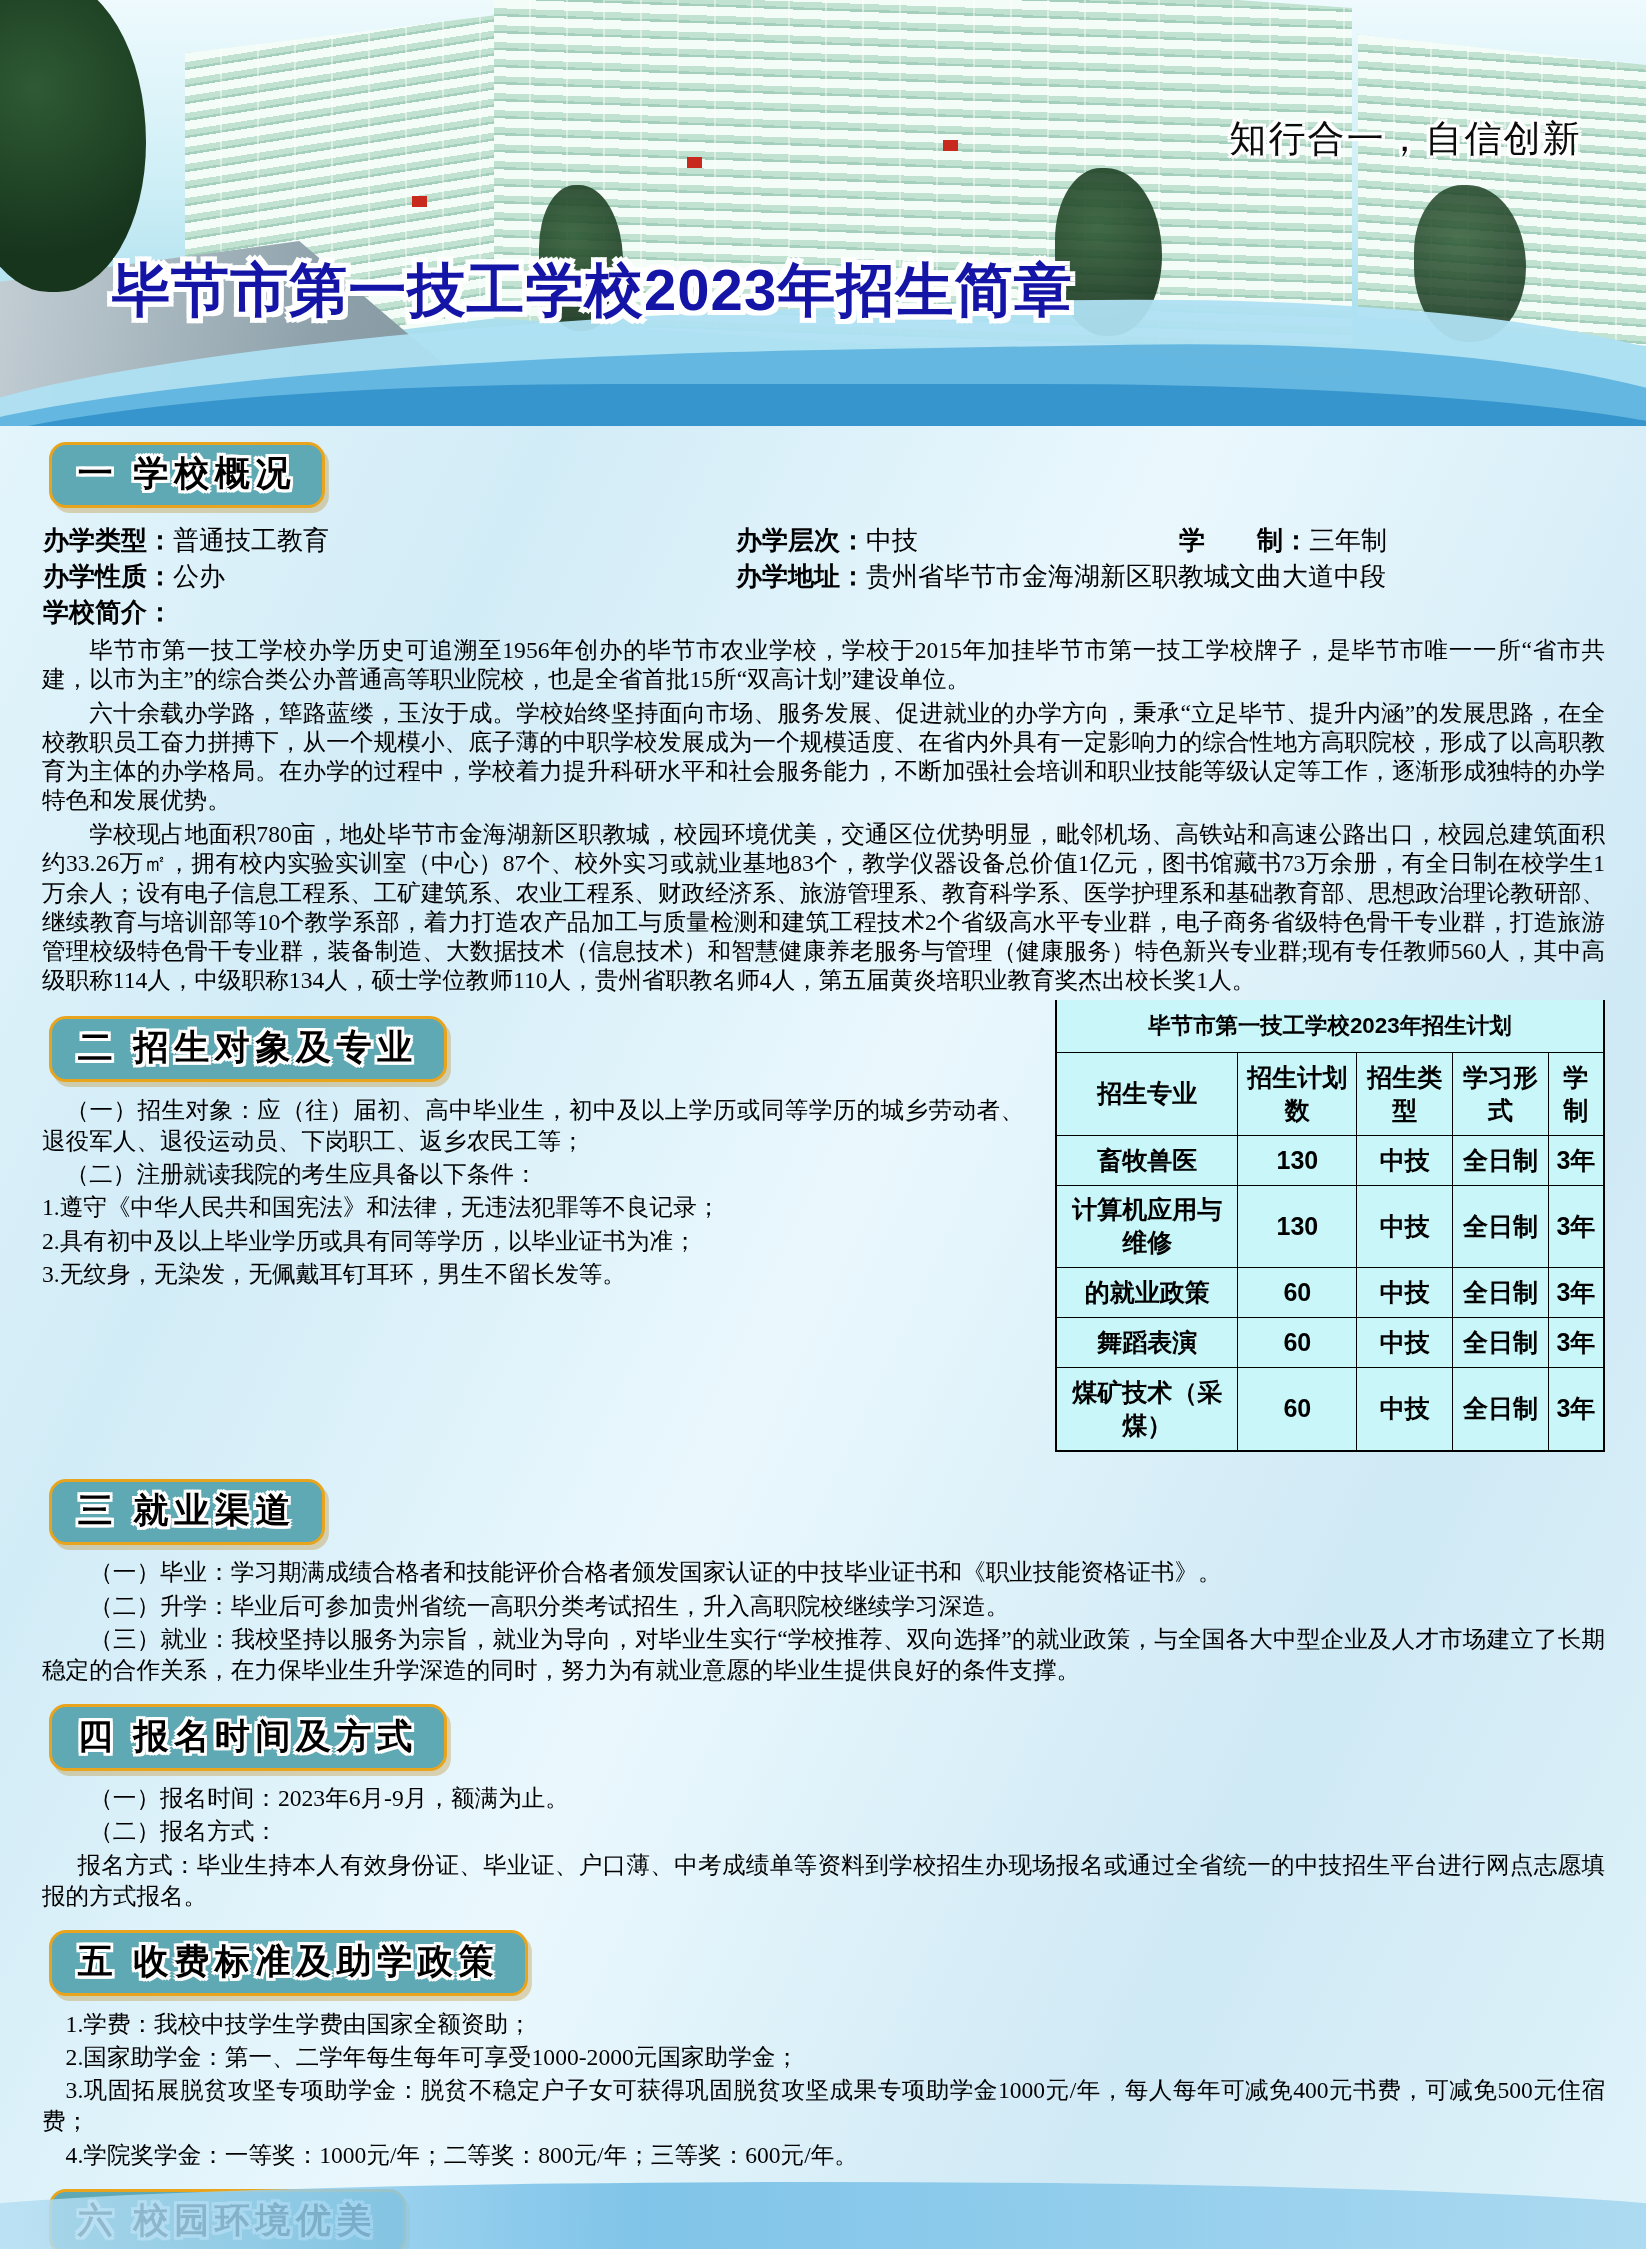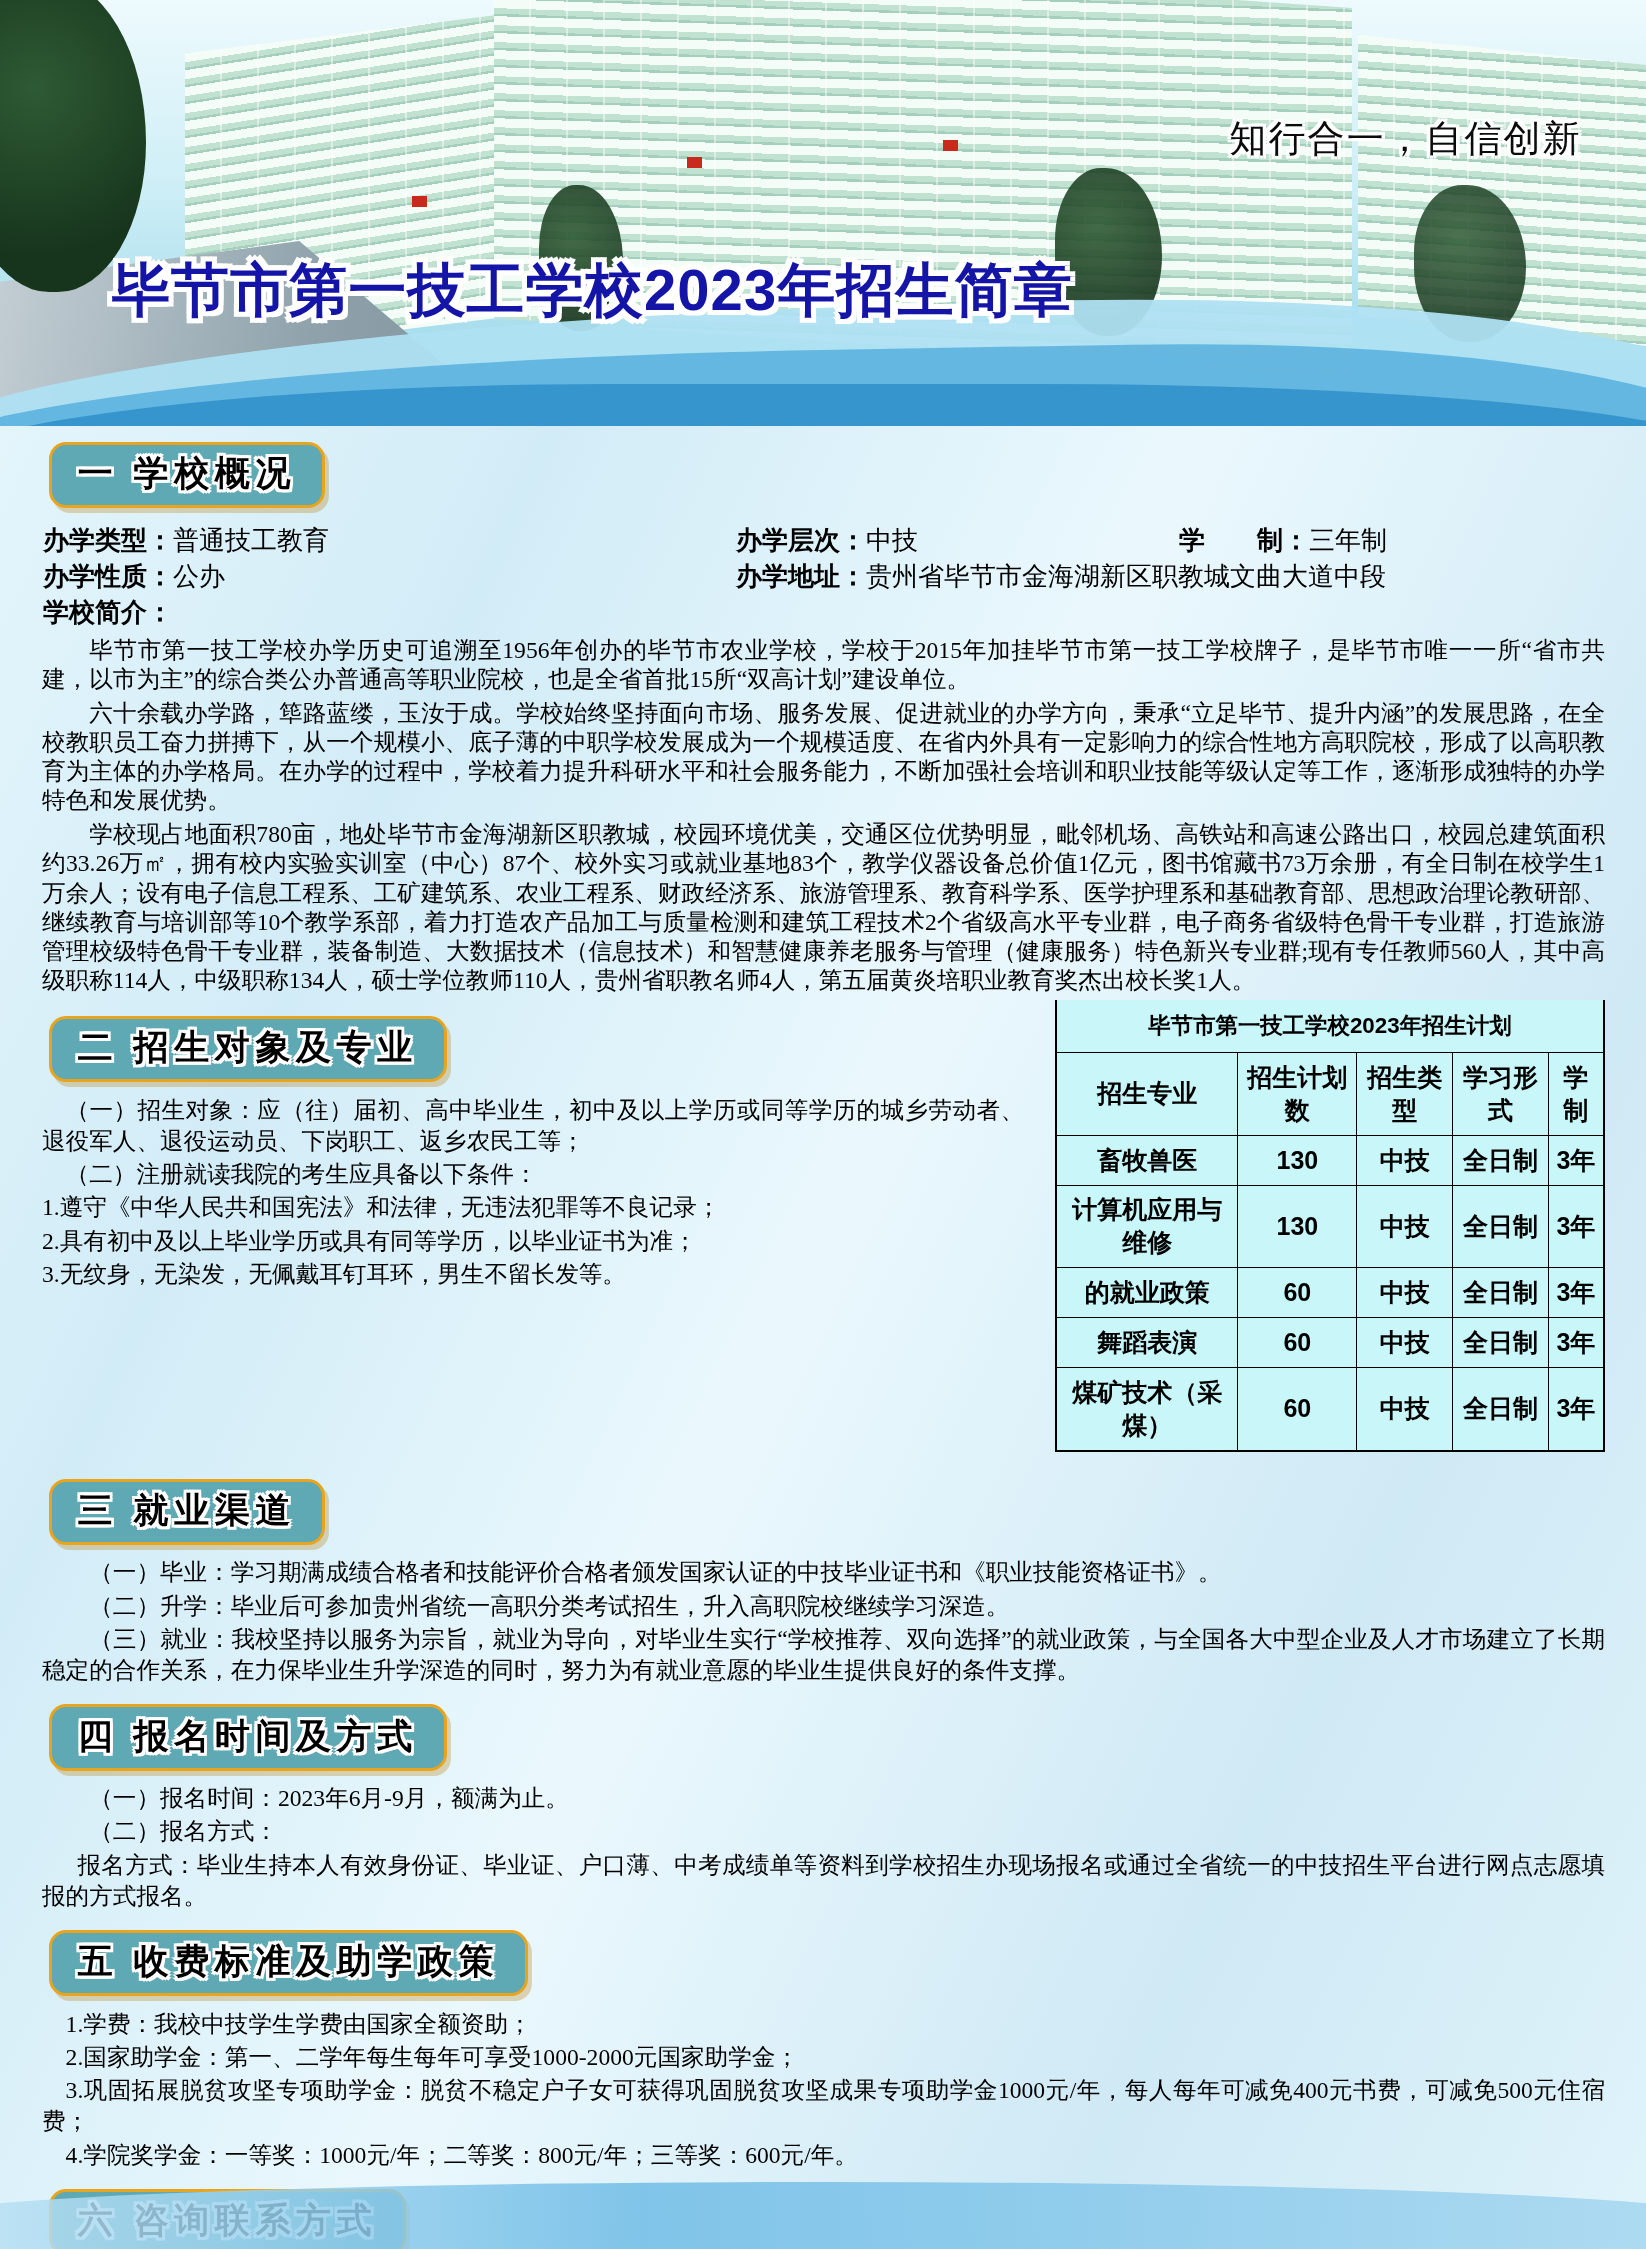--- a/index.html
+++ b/index.html
@@ -206,21 +206,21 @@
       <span>五 收费标准及助学政策</span></div>
     <div class="lines">
       <p class="ind1">1.学费：我校中技学生学费由国家全额资助；</p>
       <p class="ind1">2.国家助学金：第一、二学年每生每年可享受1000-2000元国家助学金；</p>
       <p class="ind1">3.巩固拓展脱贫攻坚专项助学金：脱贫不稳定户子女可获得巩固脱贫攻坚成果专项助学金1000元/年，每人每年可减免400元书费，可减免500元住宿费；</p>
       <p class="ind1">4.学院奖学金：一等奖：1000元/年；二等奖：800元/年；三等奖：600元/年。</p>
     </div>
 
     
     <div class="sec-header">
-      <span>六 咨询联系方式</span></div>
+      <span>六 校园环境优美</span></div>
     <div class="contact-row">
       <div class="contact-lines">
         <p>学院地址：贵州省毕节市金海湖新区职教城文曲大道</p>
         <p>邮 编：551700</p>
 
       </div>
       <div class="qr-card">
         <svg viewBox="0 0 29 29">
           <rect x="0" y="0" width="29" height="29" fill="#fff"></rect>
           <path d="M16 0h1v1h-1zM17 0h1v1h-1zM18 0h1v1h-1zM19 0h1v1h-1zM12 1h1v1h-1zM13 1h1v1h-1zM14 1h1v1h-1zM19 1h1v1h-1zM10 2h1v1h-1zM14 2h1v1h-1zM15 2h1v1h-1zM17 2h1v1h-1zM18 2h1v1h-1zM10 3h1v1h-1zM12 3h1v1h-1zM19 3h1v1h-1zM10 4h1v1h-1zM12 4h1v1h-1zM14 4h1v1h-1zM15 4h1v1h-1zM17 4h1v1h-1zM18 4h1v1h-1zM9 5h1v1h-1zM10 5h1v1h-1zM17 5h1v1h-1zM18 5h1v1h-1zM19 5h1v1h-1zM11 6h1v1h-1zM13 6h1v1h-1zM14 6h1v1h-1zM15 6h1v1h-1zM16 6h1v1h-1zM17 6h1v1h-1zM18 6h1v1h-1zM10 7h1v1h-1zM11 7h1v1h-1zM12 7h1v1h-1zM14 7h1v1h-1zM15 7h1v1h-1zM17 7h1v1h-1zM19 7h1v1h-1zM14 8h1v1h-1zM15 8h1v1h-1zM16 8h1v1h-1zM17 8h1v1h-1zM19 8h1v1h-1zM3 9h1v1h-1zM7 9h1v1h-1zM8 9h1v1h-1zM15 9h1v1h-1zM16 9h1v1h-1zM18 9h1v1h-1zM20 9h1v1h-1zM23 9h1v1h-1zM24 9h1v1h-1zM26 9h1v1h-1zM28 9h1v1h-1zM7 10h1v1h-1zM8 10h1v1h-1zM9 10h1v1h-1zM19 10h1v1h-1zM22 10h1v1h-1zM24 10h1v1h-1zM27 10h1v1h-1zM28 10h1v1h-1zM3 11h1v1h-1zM6 11h1v1h-1zM7 11h1v1h-1zM8 11h1v1h-1zM9 11h1v1h-1zM20 11h1v1h-1zM22 11h1v1h-1zM23 11h1v1h-1zM24 11h1v1h-1zM25 11h1v1h-1zM26 11h1v1h-1zM28 11h1v1h-1zM1 12h1v1h-1zM3 12h1v1h-1zM5 12h1v1h-1zM6 12h1v1h-1zM8 12h1v1h-1zM21 12h1v1h-1zM22 12h1v1h-1zM26 12h1v1h-1zM27 12h1v1h-1zM28 12h1v1h-1zM7 13h1v1h-1zM8 13h1v1h-1zM9 13h1v1h-1zM19 13h1v1h-1zM26 13h1v1h-1zM0 14h1v1h-1zM1 14h1v1h-1zM2 14h1v1h-1zM3 14h1v1h-1zM4 14h1v1h-1zM6 14h1v1h-1zM7 14h1v1h-1zM9 14h1v1h-1zM19 14h1v1h-1zM20 14h1v1h-1zM21 14h1v1h-1zM24 14h1v1h-1zM25 14h1v1h-1zM27 14h1v1h-1zM2 15h1v1h-1zM3 15h1v1h-1zM4 15h1v1h-1zM5 15h1v1h-1zM6 15h1v1h-1zM8 15h1v1h-1zM20 15h1v1h-1zM21 15h1v1h-1zM22 15h1v1h-1zM23 15h1v1h-1zM25 15h1v1h-1zM28 15h1v1h-1zM1 16h1v1h-1zM3 16h1v1h-1zM7 16h1v1h-1zM20 16h1v1h-1zM21 16h1v1h-1zM23 16h1v1h-1zM24 16h1v1h-1zM25 16h1v1h-1zM27 16h1v1h-1zM28 16h1v1h-1zM1 17h1v1h-1zM2 17h1v1h-1zM5 17h1v1h-1zM9 17h1v1h-1zM23 17h1v1h-1zM24 17h1v1h-1zM28 17h1v1h-1zM1 18h1v1h-1zM5 18h1v1h-1zM8 18h1v1h-1zM9 18h1v1h-1zM20 18h1v1h-1zM22 18h1v1h-1zM27 18h1v1h-1zM28 18h1v1h-1zM7 19h1v1h-1zM9 19h1v1h-1zM11 19h1v1h-1zM13 19h1v1h-1zM14 19h1v1h-1zM15 19h1v1h-1zM16 19h1v1h-1zM19 19h1v1h-1zM20 19h1v1h-1zM21 19h1v1h-1zM22 19h1v1h-1zM23 19h1v1h-1zM24 19h1v1h-1zM25 19h1v1h-1zM26 19h1v1h-1zM10 20h1v1h-1zM11 20h1v1h-1zM12 20h1v1h-1zM13 20h1v1h-1zM15 20h1v1h-1zM16 20h1v1h-1zM18 20h1v1h-1zM19 20h1v1h-1zM22 20h1v1h-1zM25 20h1v1h-1zM27 20h1v1h-1zM10 21h1v1h-1zM12 21h1v1h-1zM13 21h1v1h-1zM16 21h1v1h-1zM18 21h1v1h-1zM21 21h1v1h-1zM22 21h1v1h-1zM24 21h1v1h-1zM27 21h1v1h-1zM9 22h1v1h-1zM10 22h1v1h-1zM12 22h1v1h-1zM21 22h1v1h-1zM22 22h1v1h-1zM23 22h1v1h-1zM24 22h1v1h-1zM25 22h1v1h-1zM26 22h1v1h-1zM13 23h1v1h-1zM14 23h1v1h-1zM17 23h1v1h-1zM21 23h1v1h-1zM22 23h1v1h-1zM25 23h1v1h-1zM9 24h1v1h-1zM10 24h1v1h-1zM13 24h1v1h-1zM14 24h1v1h-1zM19 24h1v1h-1zM20 24h1v1h-1zM21 24h1v1h-1zM26 24h1v1h-1zM27 24h1v1h-1zM28 24h1v1h-1zM9 25h1v1h-1zM13 25h1v1h-1zM14 25h1v1h-1zM17 25h1v1h-1zM21 25h1v1h-1zM23 25h1v1h-1zM24 25h1v1h-1zM26 25h1v1h-1zM27 25h1v1h-1zM28 25h1v1h-1zM13 26h1v1h-1zM16 26h1v1h-1zM17 26h1v1h-1zM19 26h1v1h-1zM21 26h1v1h-1zM22 26h1v1h-1zM23 26h1v1h-1zM24 26h1v1h-1zM25 26h1v1h-1zM26 26h1v1h-1zM27 26h1v1h-1zM28 26h1v1h-1zM10 27h1v1h-1zM11 27h1v1h-1zM13 27h1v1h-1zM15 27h1v1h-1zM18 27h1v1h-1zM9 28h1v1h-1zM10 28h1v1h-1zM11 28h1v1h-1zM12 28h1v1h-1zM15 28h1v1h-1zM17 28h1v1h-1zM19 28h1v1h-1zM24 28h1v1h-1zM25 28h1v1h-1zM26 28h1v1h-1z" fill="#111"></path>

